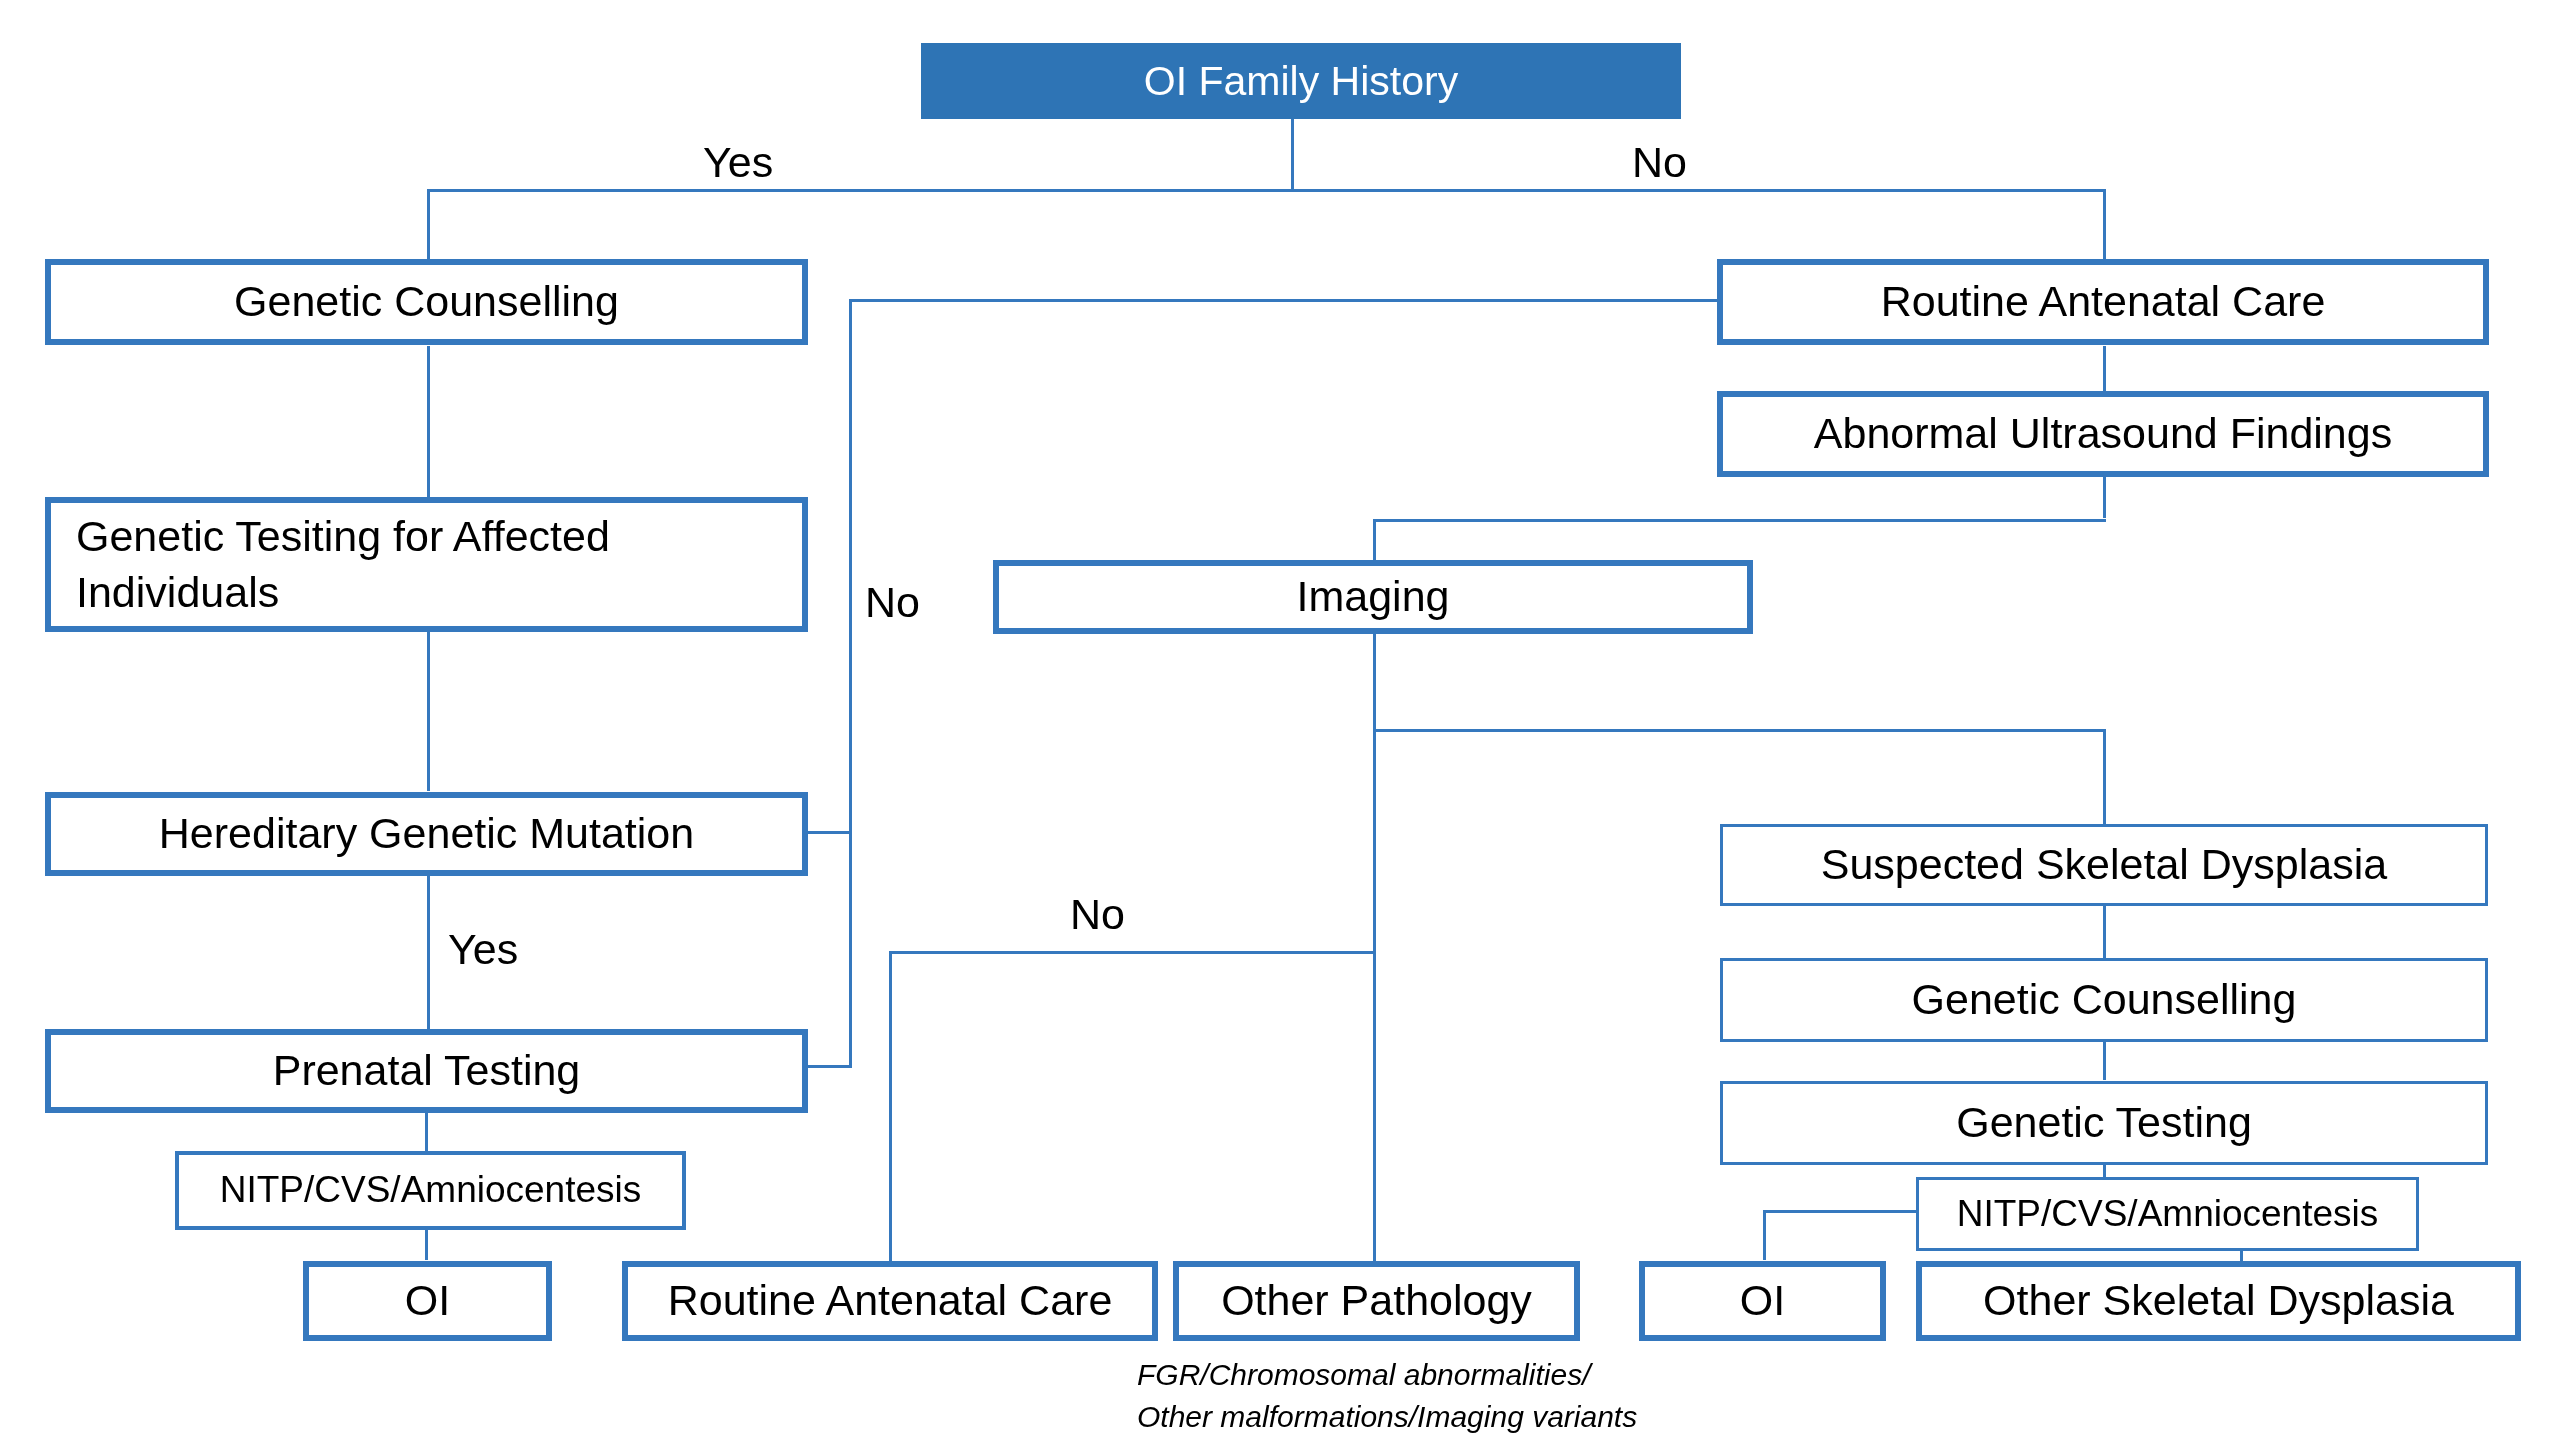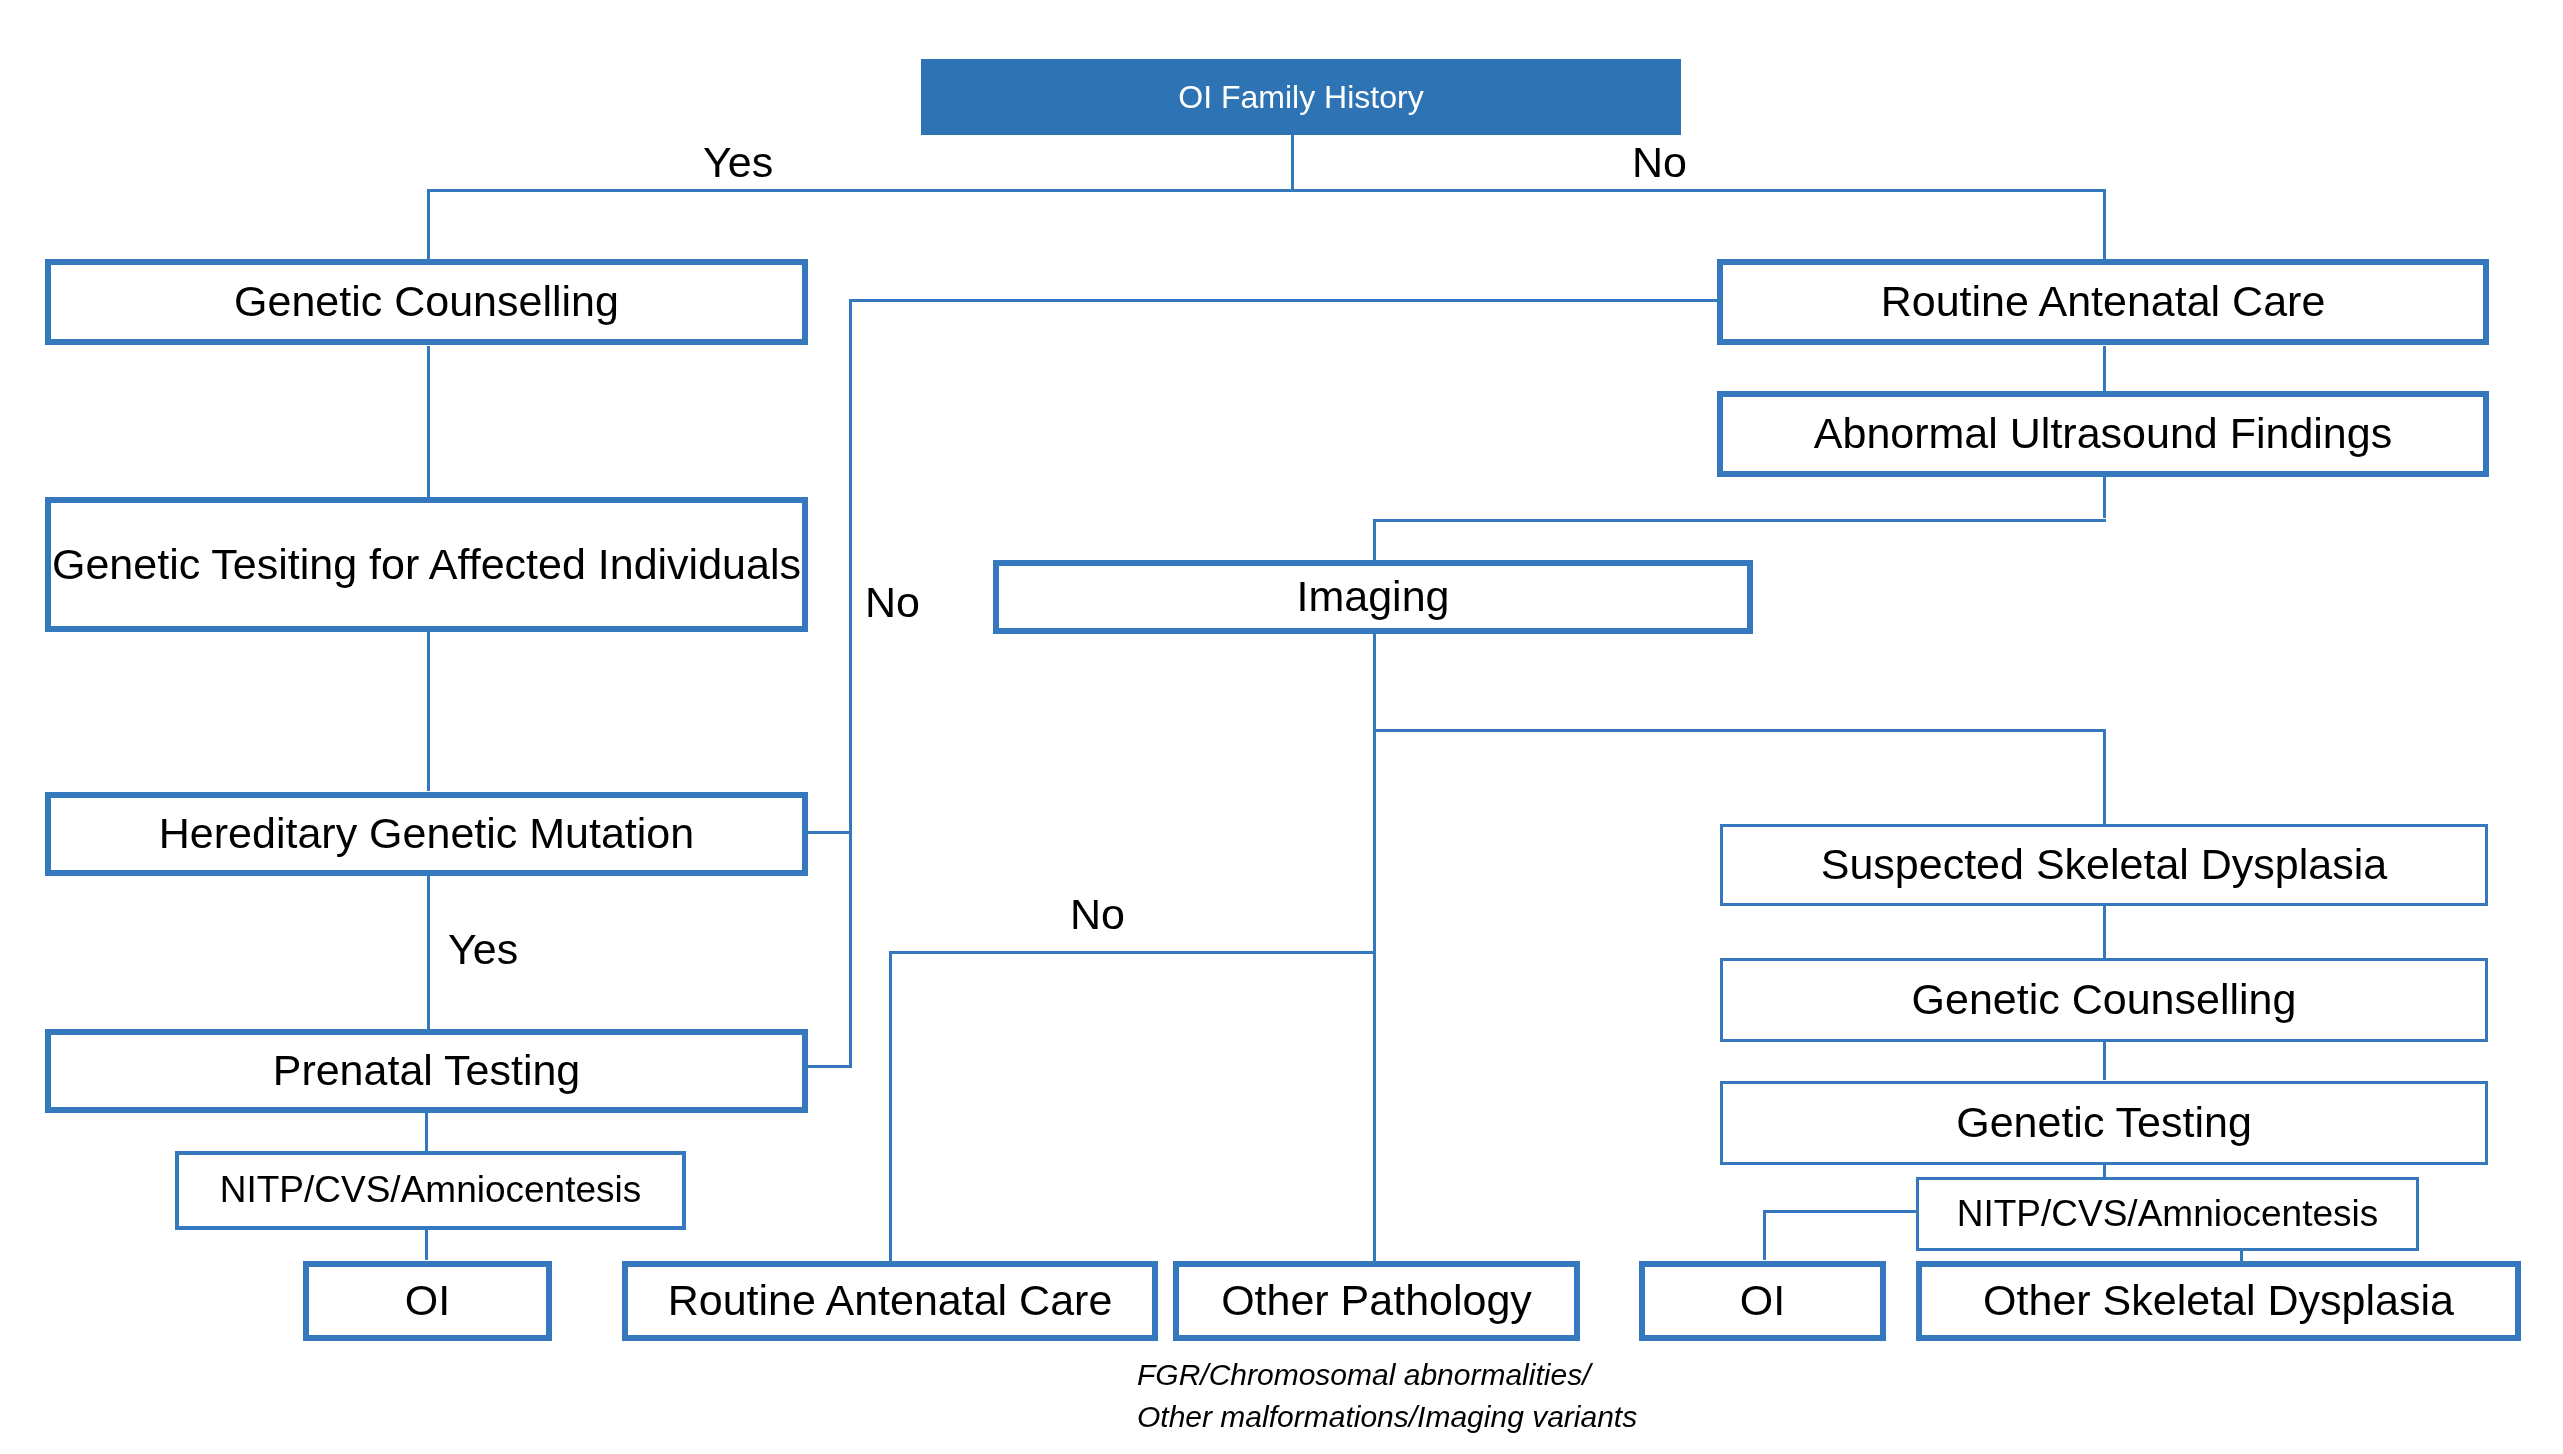--- a/index.html
+++ b/index.html
@@ -22,35 +22,34 @@
     box-sizing:border-box;
     background:#ffffff;
     border:6.4px solid var(--line);
     display:flex;
     align-items:center;
     justify-content:center;
     text-align:left;
     font-size:43px;
     line-height:1.3;
     color:var(--text);
-    padding:0 1px;
+    padding:0 25px;
   }
   .node.med{border-width:4.8px;font-size:37px;}
   .node.thin{border-width:3.2px;}
   .node.small-text{font-size:37px;}
   .title-box{
     position:absolute;
     box-sizing:border-box;
     background:var(--accent);
     color:var(--title-text);
     display:flex;
     align-items:center;
     justify-content:center;
-    font-size:32px;
-    margin-top:16px;
+    font-size:41px;
   }
   .line{
     position:absolute;
     background:var(--line);
   }
   .lbl{
     position:absolute;
     font-size:43px;
     color:var(--text);
     white-space:nowrap;

